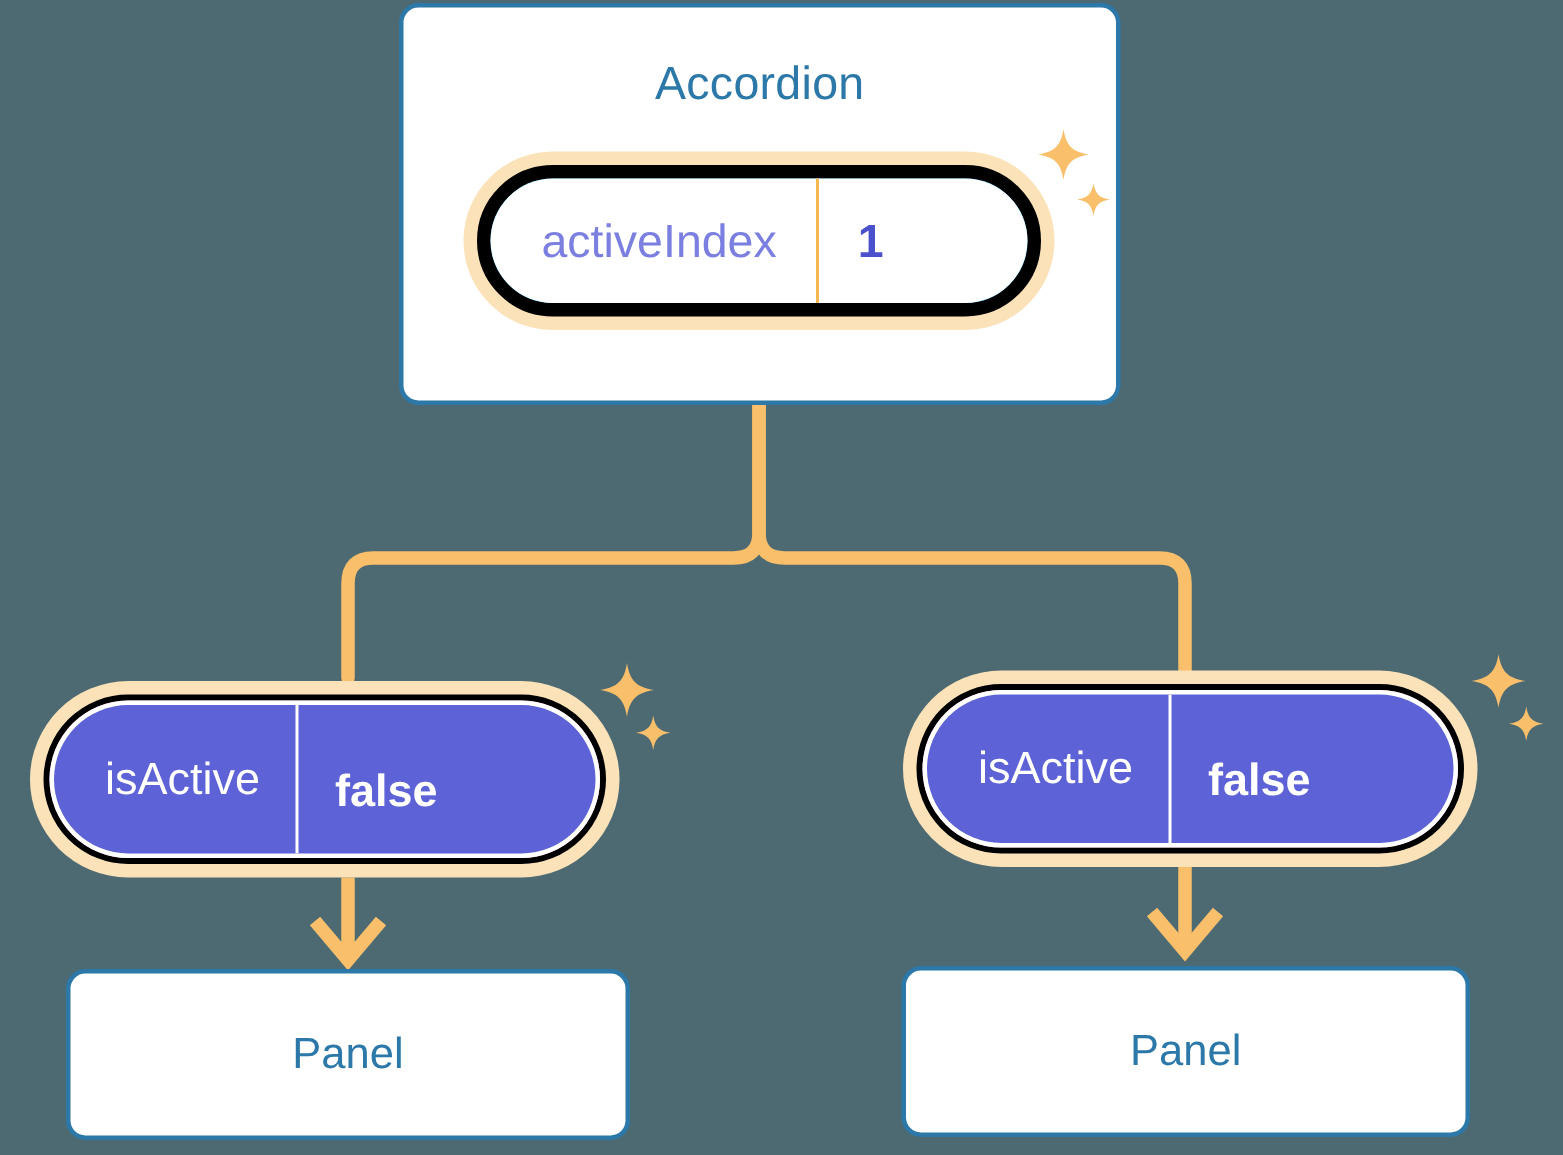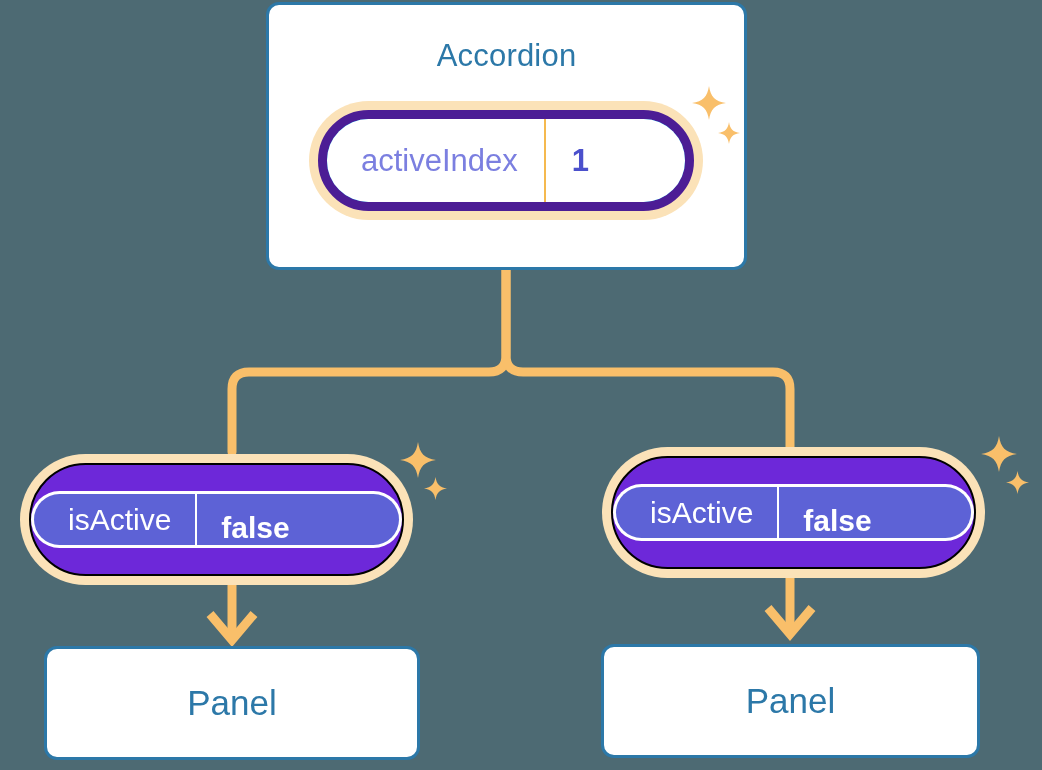--- a/index.html
+++ b/index.html
@@ -50,21 +50,21 @@
     background: #ffffff;
     border: 3px solid #2c78a8;
     border-radius: 13px;
     box-sizing: border-box;
     display: flex;
     align-items: center;
     justify-content: center;
   }
   .panel-label {
     color: #2c78a8;
-    font-size: 35px;
+    font-size: 29px;
     text-align: center;
   }
 
   
   .pill {
     position: absolute;
     display: flex;
     align-items: stretch;
     box-sizing: border-box;
     border-radius: 999px;
@@ -81,44 +81,43 @@
   }
   .pill-cell {
     display: flex;
     align-items: center;
     justify-content: center;
     box-sizing: border-box;
   }
 
   
   .pill-white {
-    border: 9px solid #4c1d95;
+    border: 9px solid #000000;
     background: #0ea5e9;
   }
   .pill-white .pill-inner {
     background: #ffffff;
   }
   .pill-white .pill-key {
     color: #7b7fe0;
     font-size: 31px;
     padding: 0 26px 0 34px;
   }
   .pill-white .pill-val {
     color: #4b50cc;
     font-size: 31px;
     font-weight: bold;
     padding: 0 34px 0 26px;
     border-left: 2px solid #f5b94f;
   }
 
   
   .pill-purple {
-    border: 2px solid #000000;
-    background: #6d28d9;
-    align-items: center;
+    border: 4px solid #000000;
+    background: #f9a8d4;
   }
   .pill-purple .pill-inner {
     background: #ffffff;
     padding: 3px;
   }
   .pill-purple .pill-body {
     flex: 1;
     display: flex;
     align-items: stretch;
     background: #5d62d6;

